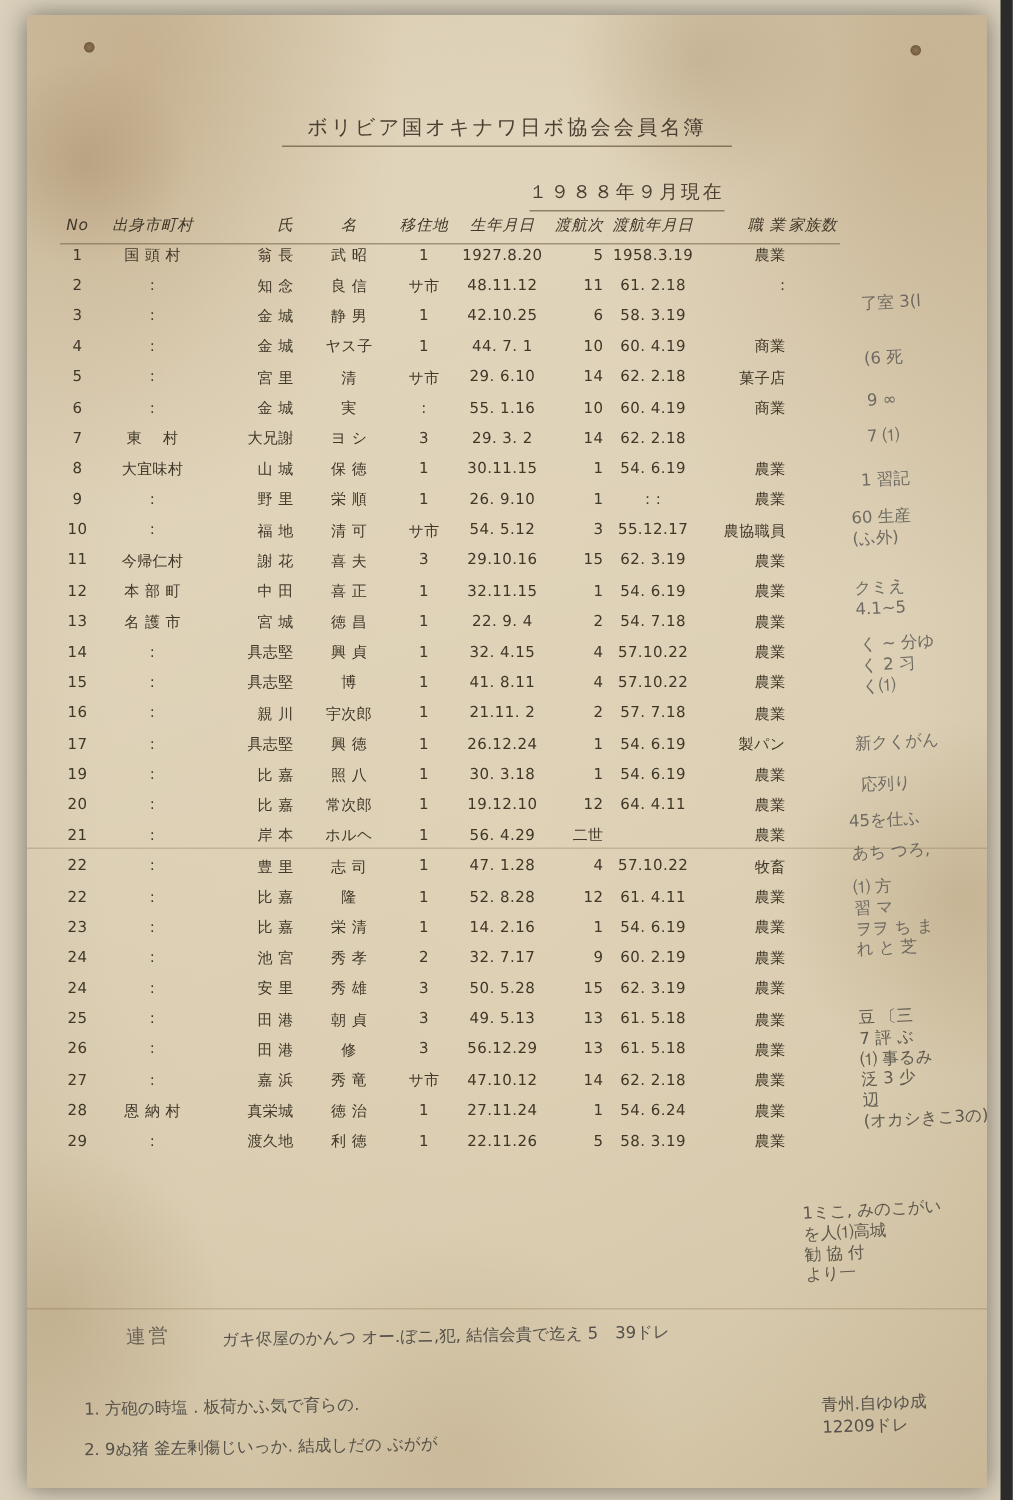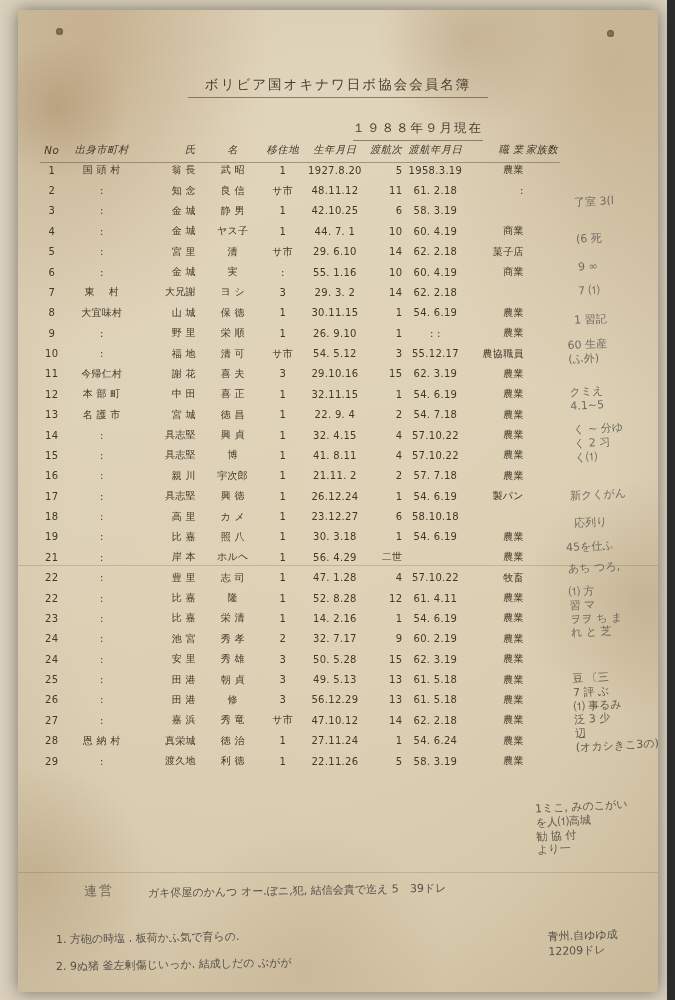--- a/index.html
+++ b/index.html
@@ -416,40 +416,40 @@
               <td class="c-surname">具志堅</td>
               <td class="c-given">興 徳</td>
               <td class="c-dest">1</td>
               <td class="c-birth">26.12.24</td>
               <td class="c-voyage">1</td>
               <td class="c-vdate">54. 6.19</td>
               <td class="c-job">製パン</td>
               <td class="c-fam"></td>
             </tr>
             <tr>
-              <td class="c-no">18</td>
-              <td class="c-origin">:</td>
-              <td class="c-surname">高 里</td>
-              <td class="c-given">カ メ</td>
-              <td class="c-dest">1</td>
-              <td class="c-birth">23.12.27</td>
-              <td class="c-voyage">6</td>
-              <td class="c-vdate">58.10.18</td>
-              <td class="c-job"></td>
-              <td class="c-fam"></td>
-            </tr>
-            <tr>
               <td class="c-no">19</td>
               <td class="c-origin">:</td>
               <td class="c-surname">比 嘉</td>
               <td class="c-given">照 八</td>
               <td class="c-dest">1</td>
               <td class="c-birth">30. 3.18</td>
               <td class="c-voyage">1</td>
               <td class="c-vdate">54. 6.19</td>
+              <td class="c-job">農業</td>
+              <td class="c-fam"></td>
+            </tr>
+            <tr>
+              <td class="c-no">20</td>
+              <td class="c-origin">:</td>
+              <td class="c-surname">比 嘉</td>
+              <td class="c-given">常次郎</td>
+              <td class="c-dest">1</td>
+              <td class="c-birth">19.12.10</td>
+              <td class="c-voyage">12</td>
+              <td class="c-vdate">64. 4.11</td>
               <td class="c-job">農業</td>
               <td class="c-fam"></td>
             </tr>
             <tr>
               <td class="c-no">21</td>
               <td class="c-origin">:</td>
               <td class="c-surname">岸 本</td>
               <td class="c-given">ホルヘ</td>
               <td class="c-dest">1</td>
               <td class="c-birth">56. 4.29</td>

